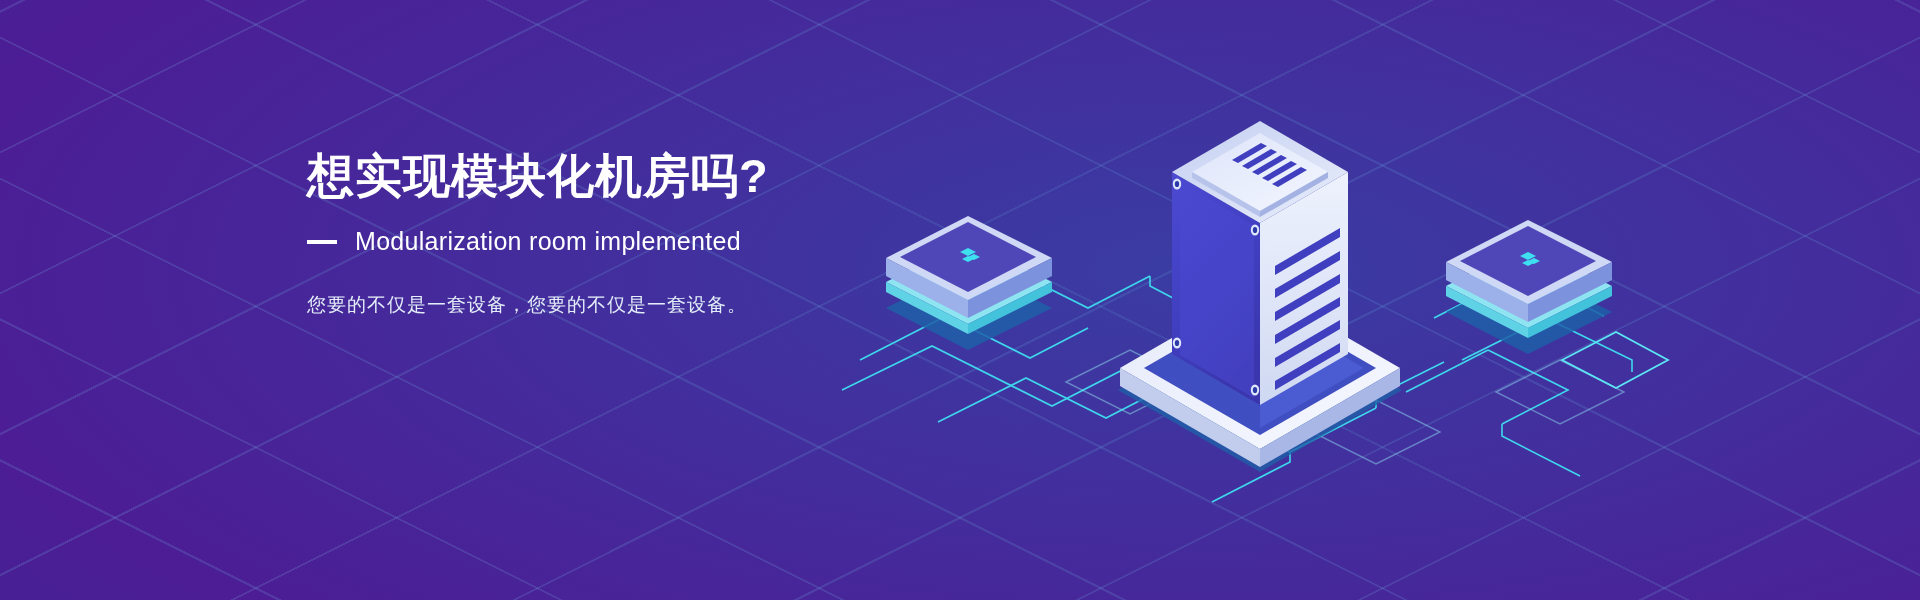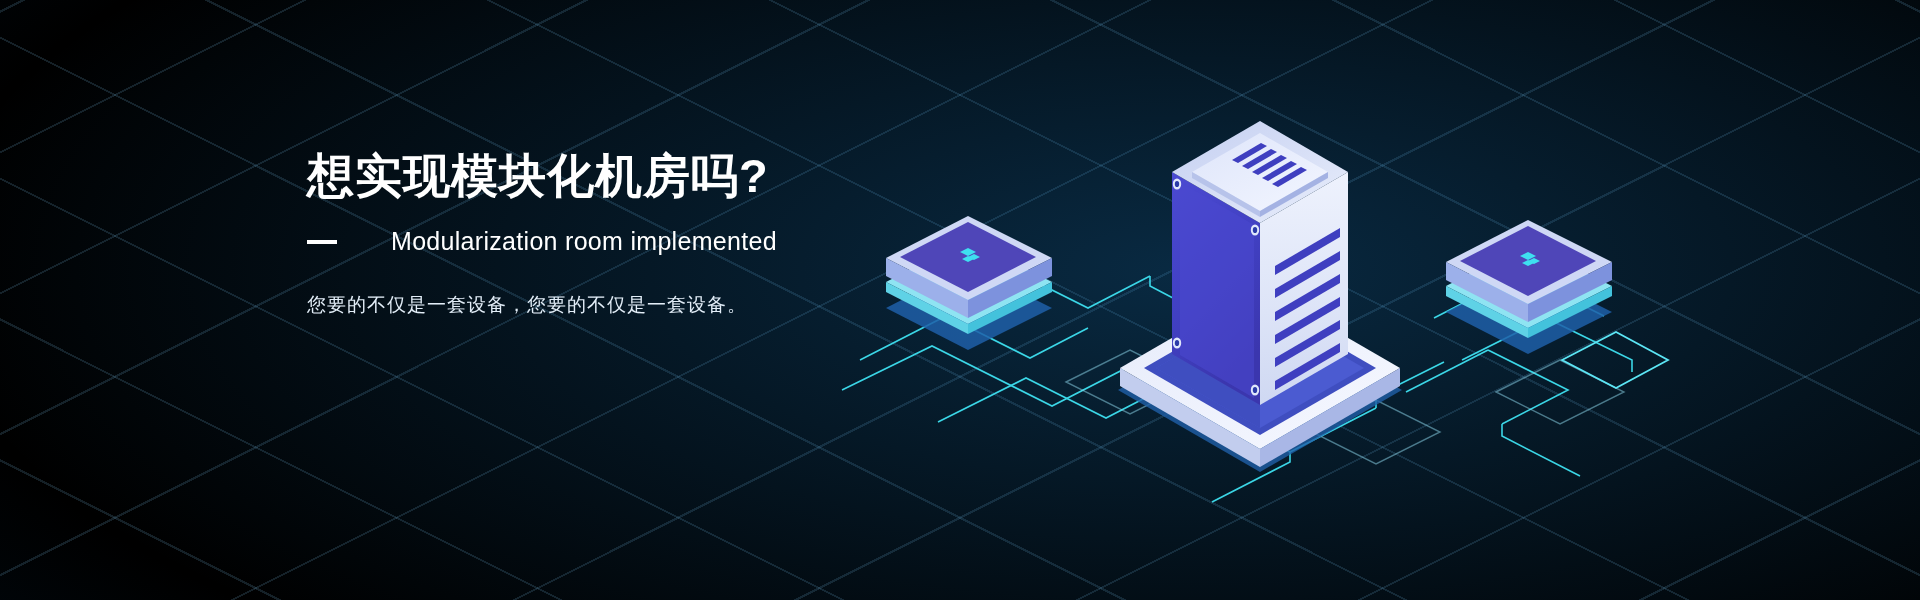--- a/index.html
+++ b/index.html
@@ -9,21 +9,21 @@
   }
   body {
     font-family: "Liberation Sans", "DejaVu Sans", sans-serif;
   }
 
   #banner {
     position: relative;
     width: 1920px;
     height: 600px;
     overflow: hidden;
-    background-color: #000000;
+    background-color: #4c1d95;
   }
 
   
   #bg-grid {
     position: absolute;
     inset: 0;
     background-image:
       repeating-linear-gradient(26.57deg,
         rgba(130,200,240,0.00) 0px,
         rgba(130,200,240,0.00) 124px,
@@ -74,21 +74,20 @@
     background: #ffffff;
     margin-right: 18px;
     flex: 0 0 auto;
   }
   #subhead {
     font-size: 25px;
     color: #ffffff;
     font-weight: normal;
     letter-spacing: 0.3px;
     white-space: nowrap;
-    margin-left: 36px;
   }
   #desc {
     margin-top: 36px;
     font-size: 19px;
     color: #e3eef8;
     letter-spacing: 1px;
     white-space: nowrap;
   }
 
   

